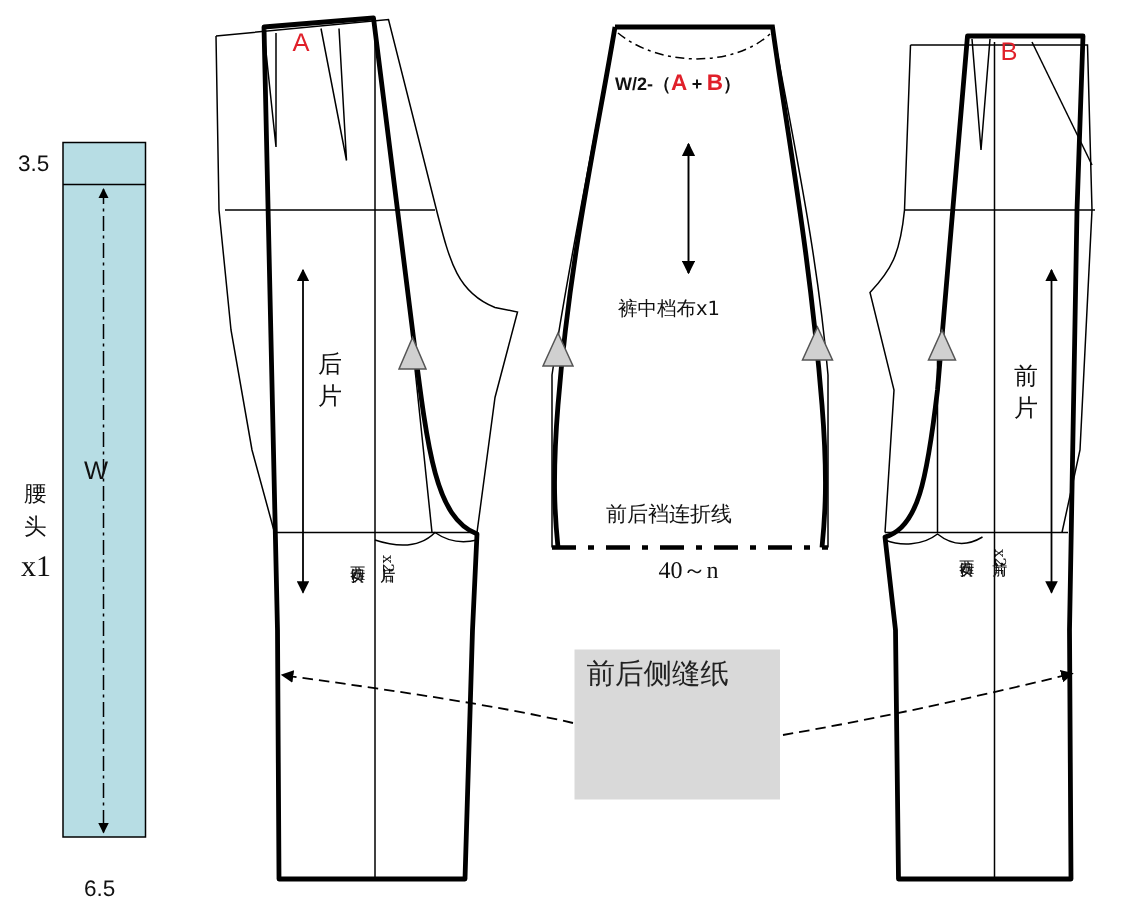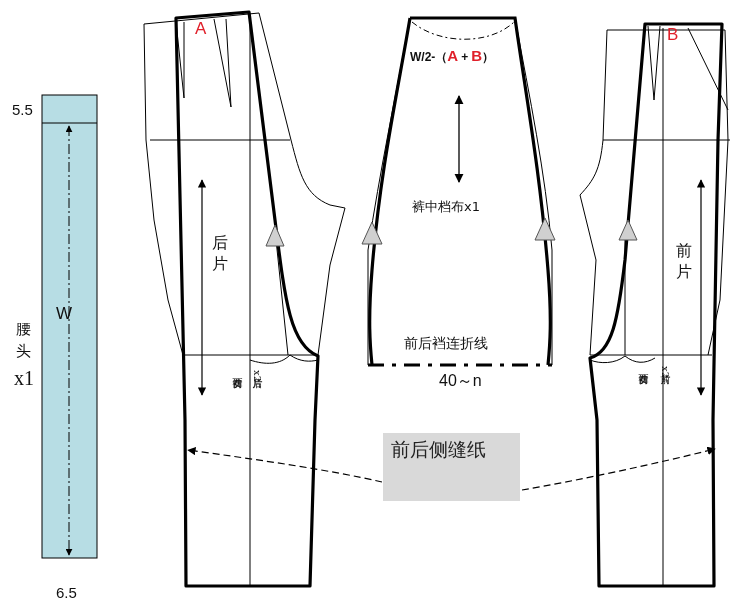--- a/index.html
+++ b/index.html
@@ -3,21 +3,21 @@
 <meta charset="utf-8">
 <style>
   html, body { margin: 0; padding: 0; background: #ffffff; }
   body { width: 752px; height: 608px; position: relative; overflow: hidden;
          font-family: "DejaVu Sans", "Liberation Sans", sans-serif; }
   #canvas { position: absolute; left: 0; top: 0; }
   .lbl { position: absolute; color: #111; white-space: nowrap; line-height: 1; }
   .num { font-family: "Liberation Sans", sans-serif; font-size: 15px; }
   .small-v { writing-mode: vertical-rl; font-size: 10px; font-family: "DejaVu Serif", serif; }
   .red { color: #e0202a; font-family: "Liberation Sans", sans-serif; }
-  .note-box { position: absolute; left: 383px; top: 433px; width: 137px; height: 68px;
+  .note-box { position: absolute; left: 383px; top: 433px; width: 137px; height: 100px;
               background: #d9d9d9; font-size: 19px; line-height: 29px; padding: 2px 0 0 8px;
               box-sizing: border-box; color: #222; }
 </style>
 </head>
 <body>
 
 <svg id="canvas" width="752" height="608" viewBox="0 0 752 608" xmlns="http://www.w3.org/2000/svg">
   <defs>
     <marker id="arr" viewBox="0 0 10 10" refX="9" refY="5" markerWidth="7" markerHeight="7" orient="auto-start-reverse">
       <path d="M0,0 L10,5 L0,10 z" fill="#000"></path>
@@ -78,37 +78,37 @@
     <polygon points="628,220 619,240 637,240" fill="#d0d0d0" stroke="#555" stroke-width="1"></polygon>
     <line x1="701" y1="180" x2="701" y2="395" stroke-width="1.2" marker-start="url(#arr)" marker-end="url(#arr)"></line>
   </g>
 
   <g fill="none" stroke="#000" stroke-width="1.2" stroke-dasharray="7,4">
     <path d="M382,482 C330,470 260,460 188,450" marker-end="url(#arr)"></path>
     <path d="M522,490 C580,480 650,465 715,449" marker-end="url(#arr)"></path>
   </g>
 </svg>
 
-<div class="lbl num" style="left:12px; top:102px;">5.5</div>
+<div class="lbl num" style="left:12px; top:102px;">3.5</div>
 <div class="lbl num" style="left:56px; top:565px;margin-top:20px;">6.5</div>
 <div class="lbl" style="left:56px; top:305px; font-size:17px; font-family:'Liberation Sans',sans-serif;">W</div>
 <div class="lbl" style="left:16px; top:322px; font-size:15px;">腰</div>
 <div class="lbl" style="left:16px; top:344px; font-size:15px;">头</div>
 <div class="lbl" style="left:14px; top:368px; font-size:20px; font-family:Liberation Serif, serif;">x1</div>
 
 <div class="lbl red" style="left:195px; top:20px; font-size:17px;">A</div>
 <div class="lbl" style="left:212px; top:235px; font-size:16px;">后</div>
 <div class="lbl" style="left:212px; top:256px; font-size:16px;">片</div>
 <div class="lbl small-v" style="left:232px; top:370px;">女西裤</div>
 <div class="lbl small-v" style="left:252px; top:370px;">后片x2</div>
 
 <div class="lbl" style="left:410px; top:48px; font-size:12px; font-weight:bold; font-family:'Liberation Sans',sans-serif;"><span>W/2-（</span><span class="red" style="font-size:15px;">A</span><span style="margin:0 3px;">+</span><span class="red" style="font-size:15px;">B</span><span>）</span></div>
 <div class="lbl" style="left:412px; top:200px; font-size:13px;">裤中档布x1</div>
 <div class="lbl" style="left:404px; top:336px; font-size:14px;">前后裆连折线</div>
-<div class="lbl" style="left:439px; top:373px; font-size:16px; font-family:Liberation Sans, sans-serif;">40～n</div>
+<div class="lbl" style="left:439px; top:373px; font-size:16px; font-family:Liberation Serif, serif;">40～n</div>
 
 <div class="lbl red" style="left:667px; top:26px; font-size:17px;">B</div>
 <div class="lbl" style="left:676px; top:243px; font-size:16px;">前</div>
 <div class="lbl" style="left:676px; top:264px; font-size:16px;">片</div>
 <div class="lbl small-v" style="left:638px; top:366px;">女西裤</div>
 <div class="lbl small-v" style="left:660px; top:366px;">前片x2</div>
 
 <div class="note-box">
   <div>前后侧缝纸</div>
 </div>

